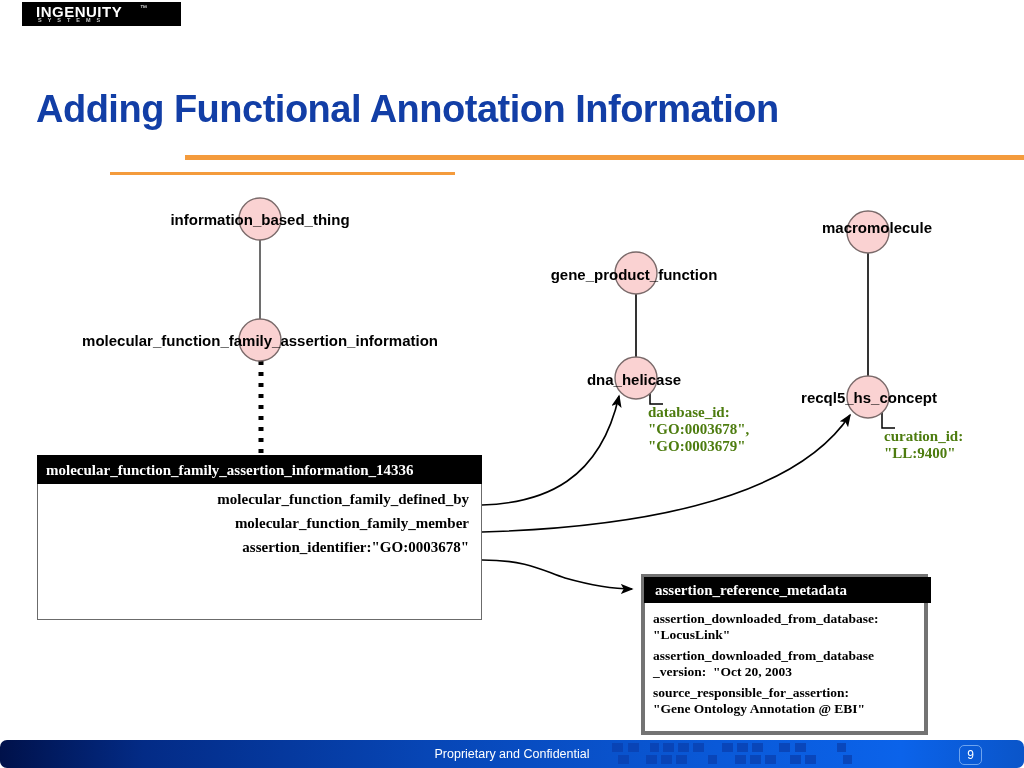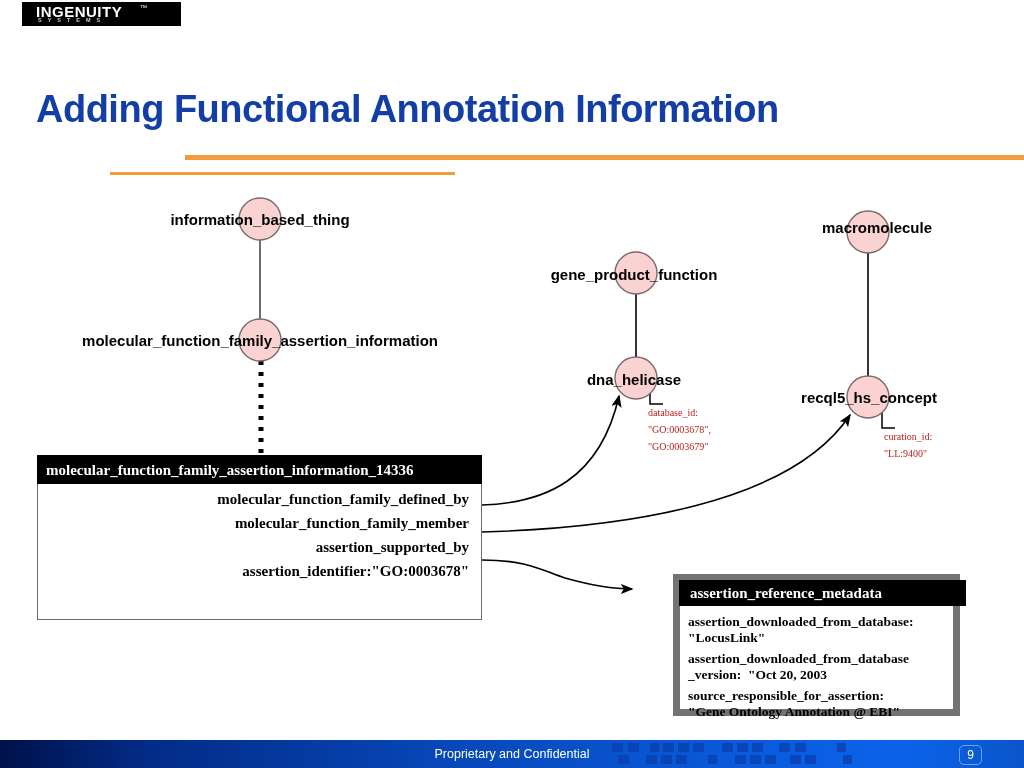--- a/index.html
+++ b/index.html
@@ -42,23 +42,23 @@
     font-size:15px;
     color:#000000;
     white-space:nowrap;
     transform:translate(-50%,-50%);
   }
 
   
   .attr{
     position:absolute;
     font-family:"Liberation Serif", serif;
-    font-weight:normal;
-    font-size:10px;
-    color:#b91c1c;
+    font-weight:bold;
+    font-size:15px;
+    color:#4d7c0f;
     line-height:17px;
     white-space:pre;
   }
 
   
   .inst-box{
     position:absolute;
     background:#ffffff;
     border:1px solid #4d4d4d;
     box-sizing:border-box;
@@ -87,38 +87,39 @@
     position:absolute;left:-1px;top:-1px;width:445px;height:29px;
     line-height:20px;
   }
   #main-instance .inst-body{
     position:absolute;left:0;top:32px;width:431px;
     text-align:right;
   }
   #main-instance .inst-body div{padding:3px 0 4px 0;white-space:nowrap;}
 
   
-  #meta-instance{left:641px;top:574px;width:287px;height:142px;border:7px solid #737373;margin-left:32px;}
+  #meta-instance{left:641px;top:574px;width:287px;height:161px;border:4px solid #737373;}
   #meta-instance .inst-head{
     position:absolute;left:-1px;top:-1px;width:287px;height:26px;
     line-height:18px;padding:3px 0 4px 10px;
   }
   #meta-instance .inst-body{
     position:absolute;left:0;top:30px;width:287px;
     text-align:left;
     font-size:13.5px;
     line-height:15.5px;
   }
   #meta-instance .inst-body div{padding:3px 4px 3px 8px;white-space:pre;}
 
   
   .footer{
     position:absolute;left:0;top:740px;width:1024px;height:28px;
     background:linear-gradient(to right,#00114a 0%, #032b86 14%, #0746b6 42%, #0a59d8 70%, #0b63ea 88%, #0a55c9 100%);
     overflow:hidden;
+    border-radius:7px;
   }
   .footer-logo{
     position:absolute;left:22px;top:2px;width:159px;height:24px;
     background:#000000;
     overflow:hidden;
   }
   .footer-logo .brand{
     position:absolute;left:14px;top:1px;
     font-family:"Liberation Sans", sans-serif;
     font-weight:bold;font-size:15px;color:#ffffff;
@@ -201,21 +202,20 @@
 "GO:0003679"</div>
     <div class="attr" style="left:884px;top:428px;">curation_id:
 "LL:9400"</div>
   </div>
 
   <div class="inst-box" id="main-instance">
     <div class="inst-head">molecular_function_family_assertion_information_14336</div>
     <div class="inst-body">
       <div>molecular_function_family_defined_by</div>
       <div>molecular_function_family_member</div>
-      <div>assertion_supported_by</div>
       <div>assertion_identifier:"GO:0003678"</div>
     </div>
   </div>
 
   <div class="inst-box" id="meta-instance">
     <div class="inst-head">assertion_reference_metadata</div>
     <div class="inst-body">
       <div>assertion_downloaded_from_database:
 "LocusLink"</div>
       <div>assertion_downloaded_from_database

